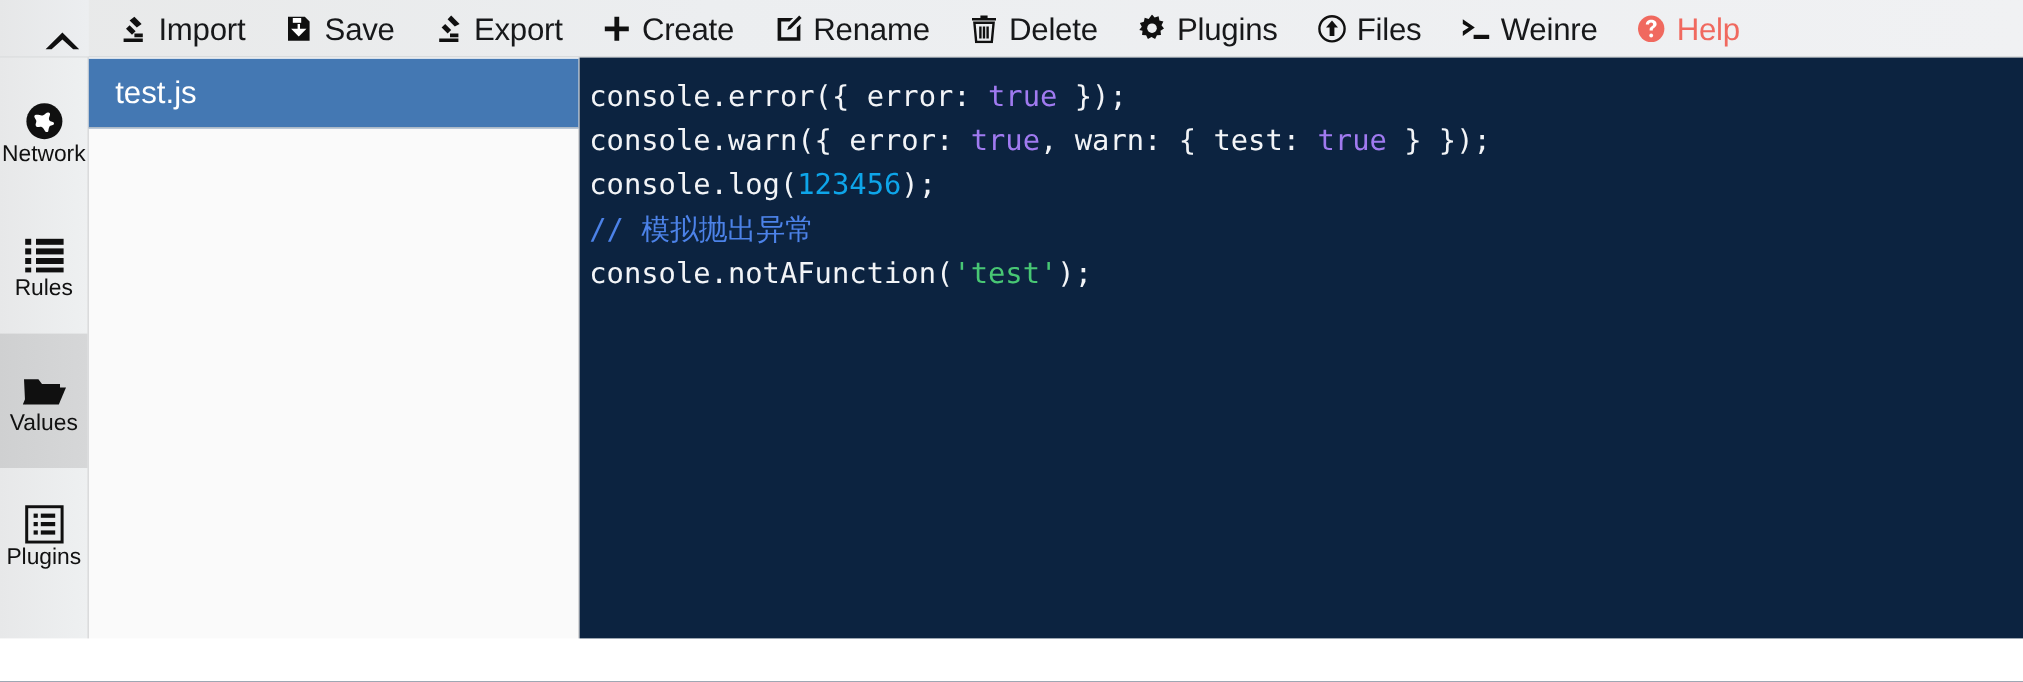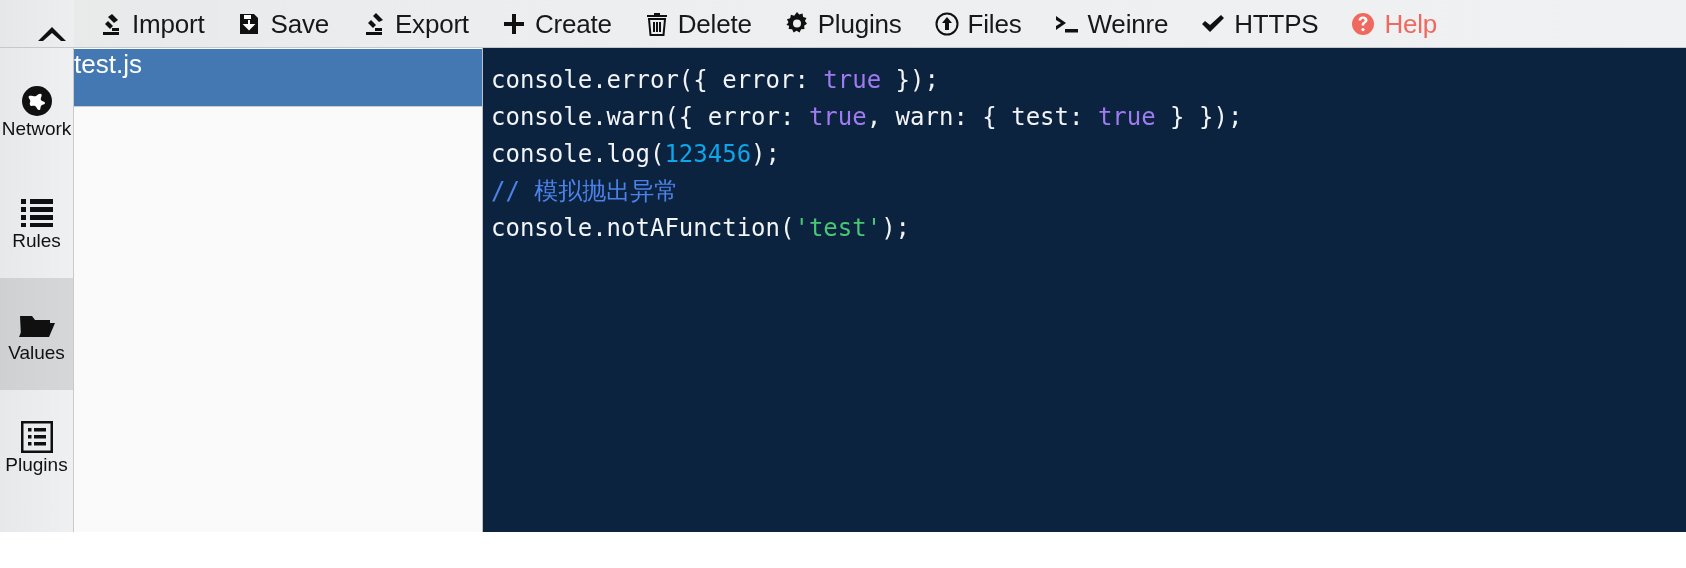--- a/index.html
+++ b/index.html
@@ -73,21 +73,22 @@
   
   .filelist{
     width:409px;flex:0 0 409px;
     background:#fafafa;
     border-right:1px solid #bfc1c4;
     box-sizing:border-box;
     padding-top:1px;
   }
   .file-row{
     height:58px;
-    display:flex;
+    display:flex;align-items:center;
+    padding-left:22px;
     font-size:26px;
     color:#2b2b2b;
     box-sizing:border-box;
   }
   .file-row.selected{
     background:#4478b3;
     color:#ffffff;
     border-bottom:1px solid #c9cbcd;
   }
 
@@ -166,20 +167,29 @@
 
       <div class="tb-item">
         <span class="ic">
           <svg width="24" height="24" viewBox="0 0 24 24">
             <path d="M10 2h4v8h8v4h-8v8h-4v-8H2v-4h8z" fill="#101010"></path>
           </svg>
         </span>
         <span>Create</span>
       </div>
 
+      <div class="tb-item">
+        <span class="ic">
+          <svg width="24" height="24" viewBox="0 0 24 24">
+            <path d="M3 3h13l-3 3H6v13h13v-8l3-3v14H3z" fill="#101010"></path>
+            <path d="M21 1l2 2-9 9-3 1 1-3z" fill="#101010"></path>
+          </svg>
+        </span>
+        <span>Rename</span>
+      </div>
 
       <div class="tb-item">
         <span class="ic">
           <svg width="24" height="24" viewBox="0 0 24 24">
             <path d="M9 1h6v2h7v2H2V3h7z" fill="#101010"></path>
             <path d="M4 7h16l-1.5 16h-13z" fill="none" stroke="#101010" stroke-width="2"></path>
             <path d="M9 10v10M12 10v10M15 10v10" stroke="#101010" stroke-width="2"></path>
           </svg>
         </span>
         <span>Delete</span>
@@ -208,28 +218,20 @@
       <div class="tb-item">
         <span class="ic">
           <svg width="26" height="24" viewBox="0 0 26 24">
             <path d="M2 4l10 7-10 7v-4l5-3-5-3z" fill="#101010"></path>
             <rect x="11" y="17" width="13" height="3.5" fill="#101010"></rect>
           </svg>
         </span>
         <span>Weinre</span>
       </div>
 
-      <div class="tb-item">
-        <span class="ic">
-          <svg width="26" height="24" viewBox="0 0 26 24">
-            <path d="M2 12l3-3 5 4L21 3l3 3L10 20z" fill="#101010"></path>
-          </svg>
-        </span>
-        <span>HTTPS</span>
-      </div>
 
       <div class="tb-item help">
         <span class="ic">
           <svg width="24" height="24" viewBox="0 0 24 24">
             <circle cx="12" cy="12" r="11" fill="#f0695f"></circle>
             <path d="M12 4.5c-2.6 0-4.4 1.6-4.5 3.9h2.7c.1-1 .7-1.6 1.7-1.6 1 0 1.7.6 1.7 1.4 0 .8-.4 1.2-1.4 1.9-1.1.8-1.6 1.5-1.5 2.8v.6h2.6v-.4c0-.9.3-1.3 1.4-2 1.2-.8 1.8-1.7 1.8-3 0-2.1-1.8-3.6-4.5-3.6z" fill="#ffffff"></path>
             <circle cx="12" cy="17.6" r="1.6" fill="#ffffff"></circle>
           </svg>
         </span>
         <span>Help</span>

